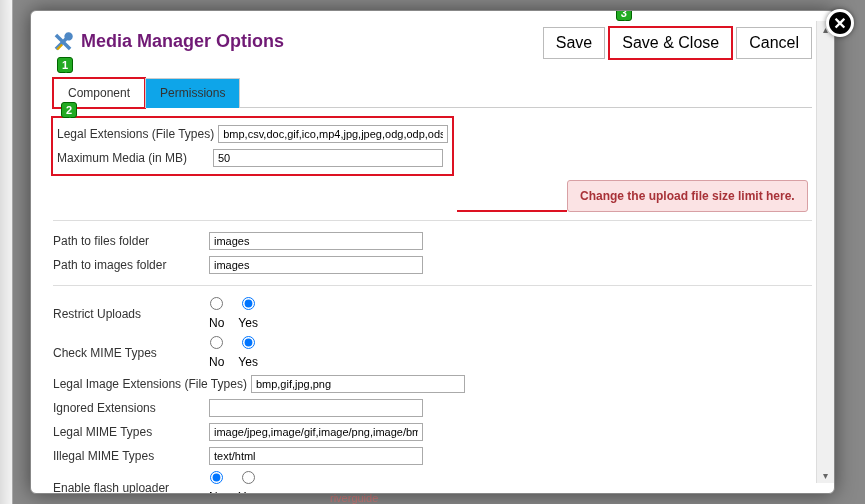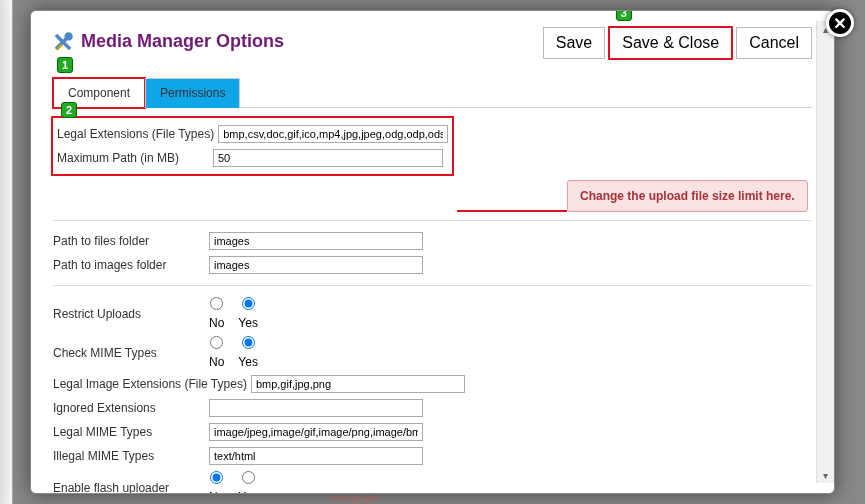--- a/index.html
+++ b/index.html
@@ -158,21 +158,21 @@
     </div>
 
     <div style="position:relative; display:inline-block;">
       <div class="marker" style="top:-14px; left:8px;">2</div>
       <div class="hl-row" style="display:inline-block;">
         <div class="form-row">
           <span class="form-label wide">Legal Extensions (File Types)</span>
           <input type="text" class="field" style="width: 230px;" value="bmp,csv,doc,gif,ico,mp4,jpg,jpeg,odg,odp,ods,o">
         </div>
         <div class="form-row">
-          <span class="form-label">Maximum Path (in MB)</span>
+          <span class="form-label">Maximum Media (in MB)</span>
           <input type="text" class="field" style="width: 230px;" value="50">
         </div>
       </div>
     </div>
 
     <div class="callout-wrap">
       <div style="width:404px"></div>
       <div class="callout-line"></div>
       <div class="callout">Change the upload file size limit here.</div>
     </div>

